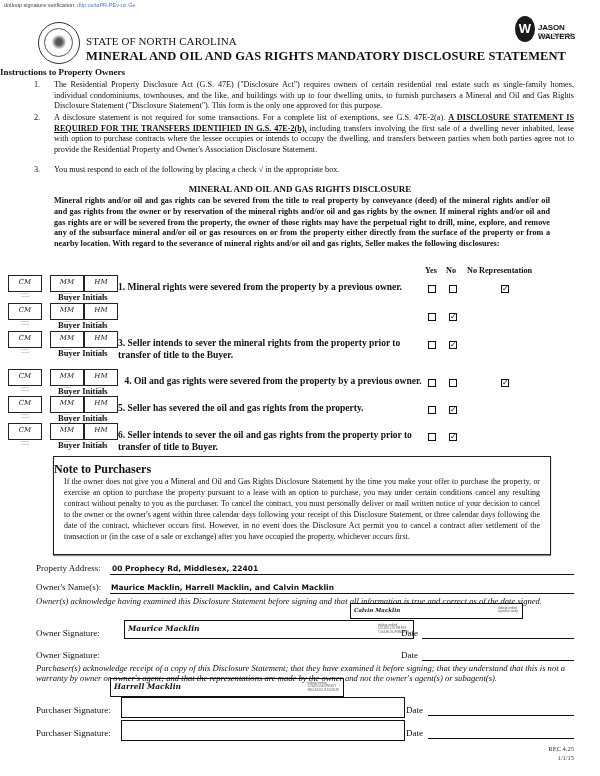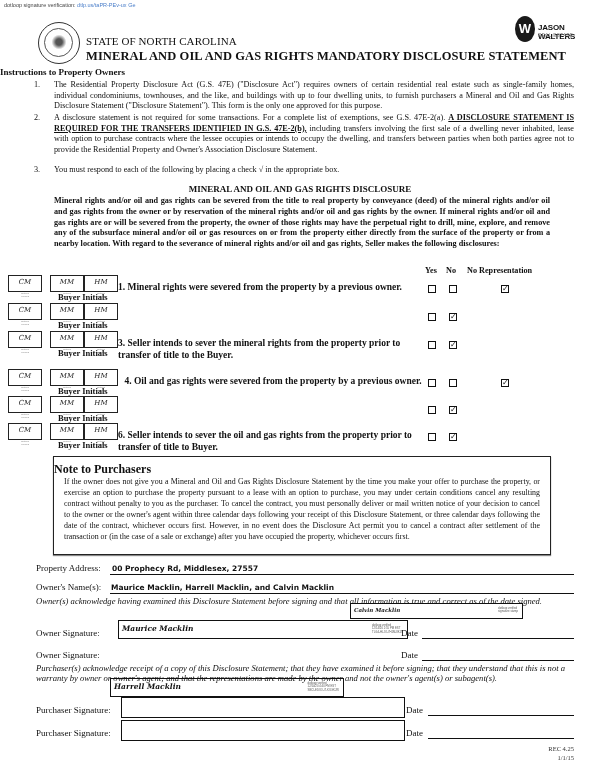--- a/index.html
+++ b/index.html
@@ -130,20 +130,21 @@
       <div class="cb" style="left: 501px; top: 10px;">✓</div>
     </div>
     <div class="abs q-row" style="top: 396px;">
       <div class="init" style="left: 8px; width: 34px;">CM</div>
       <div class="init-cap" style="left: 8px; width: 34px;">dotloop<br>verified</div>
       <div class="init" style="left: 50px; width: 34px;">MM</div>
       <div class="init-cap" style="left: 50px; width: 34px;">dotloop<br>verified</div>
       <div class="init" style="left: 84px; width: 34px;">HM</div>
       <div class="init-cap" style="left: 84px; width: 34px;">dotloop<br>verified</div>
       <div class="buyer-lbl">Buyer Initials</div>
+      <div class="q-text" style="top: 6px; width: 310px;">5. Seller has severed the oil and gas rights from the property.</div>
       <div class="cb" style="left: 428px; top: 10px;"></div>
       <div class="cb" style="left: 449px; top: 10px;">✓</div>
     </div>
     <div class="abs q-row" style="top: 423px;">
       <div class="init" style="left: 8px; width: 34px;">CM</div>
       <div class="init-cap" style="left: 8px; width: 34px;">dotloop<br>verified</div>
       <div class="init" style="left: 50px; width: 34px;">MM</div>
       <div class="init-cap" style="left: 50px; width: 34px;">dotloop<br>verified</div>
       <div class="init" style="left: 84px; width: 34px;">HM</div>
       <div class="init-cap" style="left: 84px; width: 34px;">dotloop<br>verified</div>
@@ -154,35 +155,35 @@
     </div>
   </div>
 
 <div class="abs note-box">
   <div class="note-title">Note to Purchasers</div>
   <div class="note-text">If the owner does not give you a Mineral and Oil and Gas Rights Disclosure Statement by the time you make your offer to purchase the property, or exercise an option to purchase the property pursuant to a lease with an option to purchase, you may under certain conditions cancel any resulting contract without penalty to you as the purchaser. To cancel the contract, you must personally deliver or mail written notice of your decision to cancel to the owner or the owner's agent within three calendar days following your receipt of this Disclosure Statement, or three calendar days following the date of the contract, whichever occurs first. However, in no event does the Disclosure Act permit you to cancel a contract after settlement of the transaction or (in the case of a sale or exchange) after you have occupied the property, whichever occurs first.</div>
 </div>
 
 <div class="abs lbl" style="left:36px; top:563px;">Property Address:</div>
 <div class="line" style="left:110px; top:574px; width:464px;"></div>
-<div class="abs filled" style="left:112px; top:564px;">00 Prophecy Rd, Middlesex, 27557</div>
+<div class="abs filled" style="left:112px; top:564px;">00 Prophecy Rd, Middlesex, 22401</div>
 
 <div class="abs lbl" style="left:36px; top:582px;">Owner's Name(s):</div>
 <div class="line" style="left:110px; top:593px; width:464px;"></div>
 <div class="abs filled" style="left:111px; top:583px;">Maurice Macklin, Harrell Macklin, and Calvin Macklin</div>
 
 <div class="abs ital" style="left:36px; top:597px; width:538px;">Owner(s) acknowledge having examined this Disclosure Statement before signing and that all information is true and correct as of the date signed.</div>
 
 <div class="sigbox" style="left:350px; top:603px; width:173px; height:16px;">
   <span class="sig" style="font-size:5.5px;">Calvin Macklin</span>
   <span class="sig-stamp">dotloop verified<br>signature stamp</span>
 </div>
 
 <div class="abs lbl" style="left:36px; top:628px;">Owner Signature:</div>
-<div class="sigbox" style="left:118px; top:620px; width:290px; height:19px;">
+<div class="sigbox" style="left:124px; top:620px; width:290px; height:19px;">
   <span class="sig">Maurice Macklin</span>
   <span class="sig-stamp">dotloop verified<br>12/14/20 2:55 PM EST<br>TLG4-HLJO-7HJM-8KJS</span>
 </div>
 <div class="abs lbl" style="left:401px; top:628px;">Date</div>
 <div class="line" style="left:422px; top:638px; width:152px;"></div>
 
 <div class="abs lbl" style="left:36px; top:650px;">Owner Signature:</div>
 <div class="sigbox" style="left:110px; top:678px; width:234px; height:19px;">
   <span class="sig">Harrell Macklin</span>
   <span class="sig-stamp">dotloop verified<br>12/14/20 4:40 PM EST<br>SBCI-EDXO-7LKV-9KJW</span>

